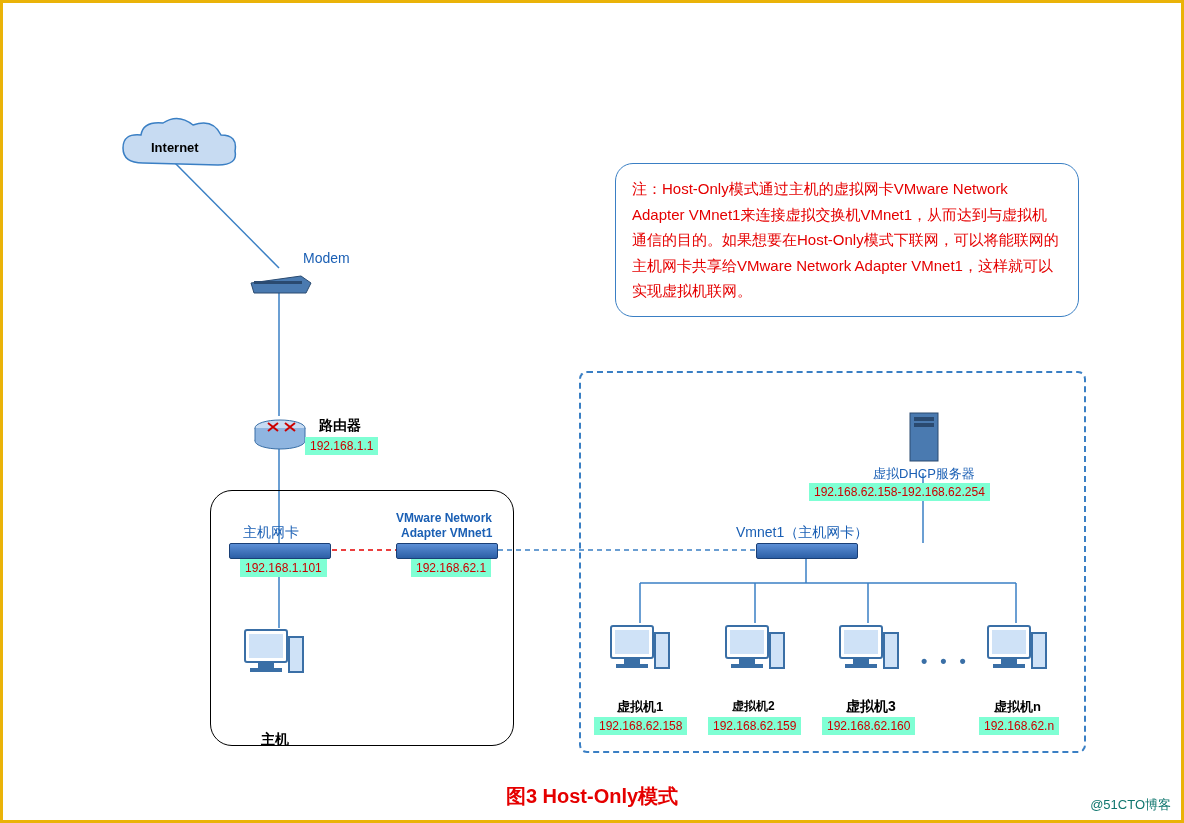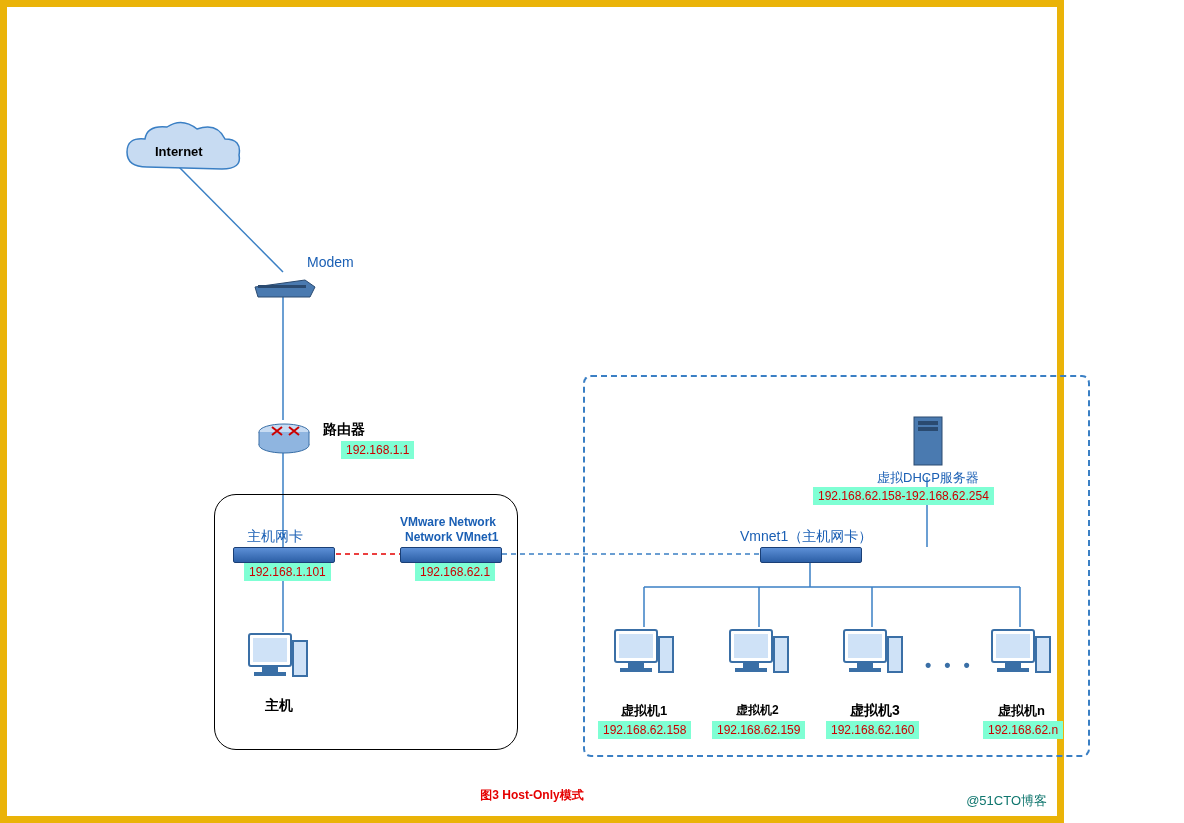--- a/index.html
+++ b/index.html
@@ -1,26 +1,26 @@
 <!DOCTYPE html>
 <html><head>
 <meta charset="utf-8">
 <style>
 html,body{margin:0;padding:0;width:1184px;height:823px;background:#fff;font-family:"Microsoft YaHei",Arial,sans-serif;overflow:hidden}
-.canvas{position:relative;width:1064px;height:823px;border:7px solid #eab308;box-sizing:border-box}
+.canvas{position:relative;width:1184px;height:823px;border:3px solid #eab308;box-sizing:border-box}
 .abs{position:absolute}
 .ip{background:#7fffd4;color:#c00;font-size:12px;padding:1px 4px;border:1px solid #7fffd4;white-space:nowrap}
 .lbl{font-size:14px;font-weight:normal;color:#1a5fb4;white-space:nowrap}
 .lbl2{font-size:14px;font-weight:bold;color:#000;white-space:nowrap}
 .small{font-size:12px;color:#1a5fb4;font-weight:bold;white-space:nowrap}
 .note{border:1.5px solid #3a7fc4;border-radius:18px;padding:12px 16px;color:#e50000;font-size:15px;line-height:1.7;width:430px}
 .host-box{border:1.5px solid #000;border-radius:22px}
 .vm-box{border:2px dashed #3a7fc4;border-radius:8px}
 .switch{width:100px;height:14px;background:linear-gradient(#5c8fd6,#2c5fa6);border:1px solid #1a3f76;border-radius:2px}
-.cap{color:#e50000;font-size:12px;font-weight:bold;text-align:center;width:100%}
+.cap{color:#e50000;font-size:20px;font-weight:bold;text-align:center;width:100%}
 .wm{color:#0f766e;font-size:13px}
 svg{position:absolute;left:0;top:0;pointer-events:none}
 .pc-icon{width:70px;height:70px}
 </style>
 </head>
 <body>
 
 <div class="canvas">
 
   <svg width="1184" height="823">
@@ -58,43 +58,46 @@
     <svg width="55" height="40">
         <ellipse cx="27" cy="30" rx="25" ry="8" fill="#8fb5e0" stroke="#3a6fa6"></ellipse>
         <ellipse cx="27" cy="17" rx="25" ry="8" fill="#c7dbf2" stroke="#3a6fa6"></ellipse>
         <rect x="2" y="17" width="50" height="13" fill="#8fb5e0" stroke="none"></rect>
         <line x1="2" y1="17" x2="2" y2="30" stroke="#3a6fa6"></line>
         <line x1="52" y1="17" x2="52" y2="30" stroke="#3a6fa6"></line>
         <path d="M15 12 L25 20 M25 12 L15 20 M32 12 L42 20 M42 12 L32 20" stroke="#c00" stroke-width="2"></path>
       </svg>
   </div>
   <div class="abs lbl2" style="left:316px;top:414px">路由器</div>
-  <div class="abs ip" style="left:334px;top:434px">192.168.1.1</div>
+  <div class="abs ip" style="left:302px;top:434px">192.168.1.1</div>
 
   <div class="abs host-box" style="left:207px;top:487px;width:302px;height:254px"></div>
   <div class="abs lbl" style="left:240px;top:521px">主机网卡</div>
   <div class="abs switch" style="left:226px;top:540px"></div>
   <div class="abs ip" style="left:237px;top:556px">192.168.1.101</div>
 
   <div class="abs small" style="left:393px;top:508px">VMware Network</div>
-  <div class="abs small" style="left:398px;top:523px">Network VMnet1</div>
+  <div class="abs small" style="left:398px;top:523px">Adapter VMnet1</div>
   <div class="abs switch" style="left:393px;top:540px"></div>
   <div class="abs ip" style="left:408px;top:556px">192.168.62.1</div>
 
   <div class="abs" style="left:237px;top:622px">
     <svg class="pc-icon" viewBox="0 0 70 70">
         <rect x="5" y="5" width="42" height="32" rx="2" fill="#fff" stroke="#3a6fa6" stroke-width="2"></rect>
         <rect x="9" y="9" width="34" height="24" fill="#cfe2f7"></rect>
         <rect x="18" y="37" width="16" height="6" fill="#3a6fa6"></rect>
         <rect x="10" y="43" width="32" height="4" fill="#3a6fa6"></rect>
         <rect x="49" y="12" width="14" height="35" fill="#cfe2f7" stroke="#3a6fa6" stroke-width="2"></rect>
       </svg>
   </div>
-  <div class="abs lbl2" style="left:258px;top:690px">主机</div>
+  <div class="abs lbl2" style="left:258px;top:728px">主机</div>
 
+  <div class="abs note" style="left:612px;top:160px">
+    <span>注：Host-Only模式通过主机的虚拟网卡VMware Network Adapter VMnet1来连接虚拟交换机VMnet1，从而达到与虚拟机通信的目的。如果想要在Host-Only模式下联网，可以将能联网的主机网卡共享给VMware Network Adapter VMnet1，这样就可以实现虚拟机联网。</span>
+  </div>
 
   <div class="abs vm-box" style="left:576px;top:368px;width:503px;height:378px"></div>
 
   <div class="abs" style="left:903px;top:408px">
     <svg width="36" height="55">
         <rect x="4" y="2" width="28" height="48" fill="#4a7ab0" stroke="#2a4a70"></rect>
         <rect x="8" y="6" width="20" height="4" fill="#2a4a70"></rect>
         <rect x="8" y="12" width="20" height="4" fill="#2a4a70"></rect>
       </svg>
   </div>

